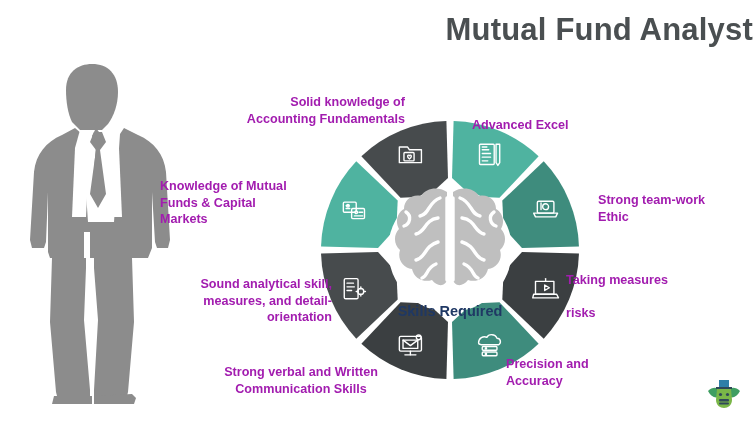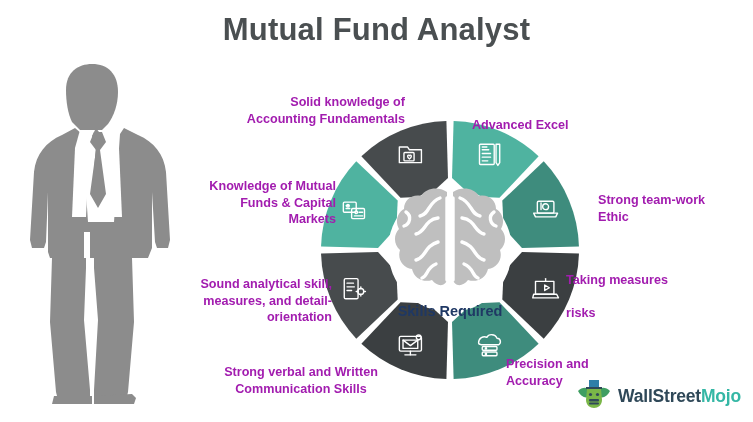--- a/index.html
+++ b/index.html
@@ -7,21 +7,21 @@
     width:753px;height:422px;
     background:#ffffff;
     font-family:"Liberation Sans", sans-serif;
     position:relative;
     overflow:hidden;
   }
 
   .title{
     position:absolute;
     top:12px; left:0; width:753px;
-    text-align:center;
+    text-align:right;
     font-size:31px;
     font-weight:bold;
     color:#4a4f51;
     letter-spacing:0.2px;
   }
 
   .person{
     position:absolute;
     left:28px; top:62px;
     width:146px; height:345px;
@@ -35,21 +35,21 @@
 
   .label{
     position:absolute;
     color:#a21caf;
     font-size:12.6px;
     font-weight:bold;
     line-height:16.5px;
   }
 
   .lbl-accounting{ left:205px; top:94px; width:200px; text-align:right;}
-  .lbl-mutual   { left:160px; top:178px; width:176px; text-align:right;}
+  .lbl-mutual   { left:160px; top:178px; width:176px; }
   .lbl-analytical{ left:152px; top:276px; width:180px; text-align:right;}
   .lbl-verbal   { left:196px; top:364px; width:210px; text-align:center;}
 
   .lbl-excel    { left:472px; top:100px; width:200px; text-align:left;}
   .lbl-team     { left:566px; top:192px; width:180px; text-align:left;margin-left:32px;}
   .lbl-risks    { left:566px; top:272px; width:176px; text-align:left;}
   .lbl-precision{ left:506px; top:356px; width:180px; text-align:left;}
 
   .logo{
     position:absolute;
@@ -338,16 +338,13 @@
       <path d="M9 9 L25 9 L25 11 L9 11 Z" fill="#2f4858"></path>
 
       <path d="M10 11 L24 11 L25 22 C25 27 21 30 17 30 C13 30 9 27 9 22 Z" fill="#7ab648"></path>
 
       <circle cx="13.5" cy="16.5" r="1.6" fill="#2f4858"></circle>
       <circle cx="20.5" cy="16.5" r="1.6" fill="#2f4858"></circle>
       <rect x="12" y="21" width="10" height="2.4" rx="1" fill="#2f4858"></rect>
       <rect x="12" y="24.6" width="10" height="2" rx="1" fill="#2f4858"></rect>
     </svg>
   </span>
-  <span class="logo-text">
-    <span class="logo-wall">WallStreet</span><span class="logo-mojo">Mojo</span>
-  </span>
 </div>
 
 </body></html>

